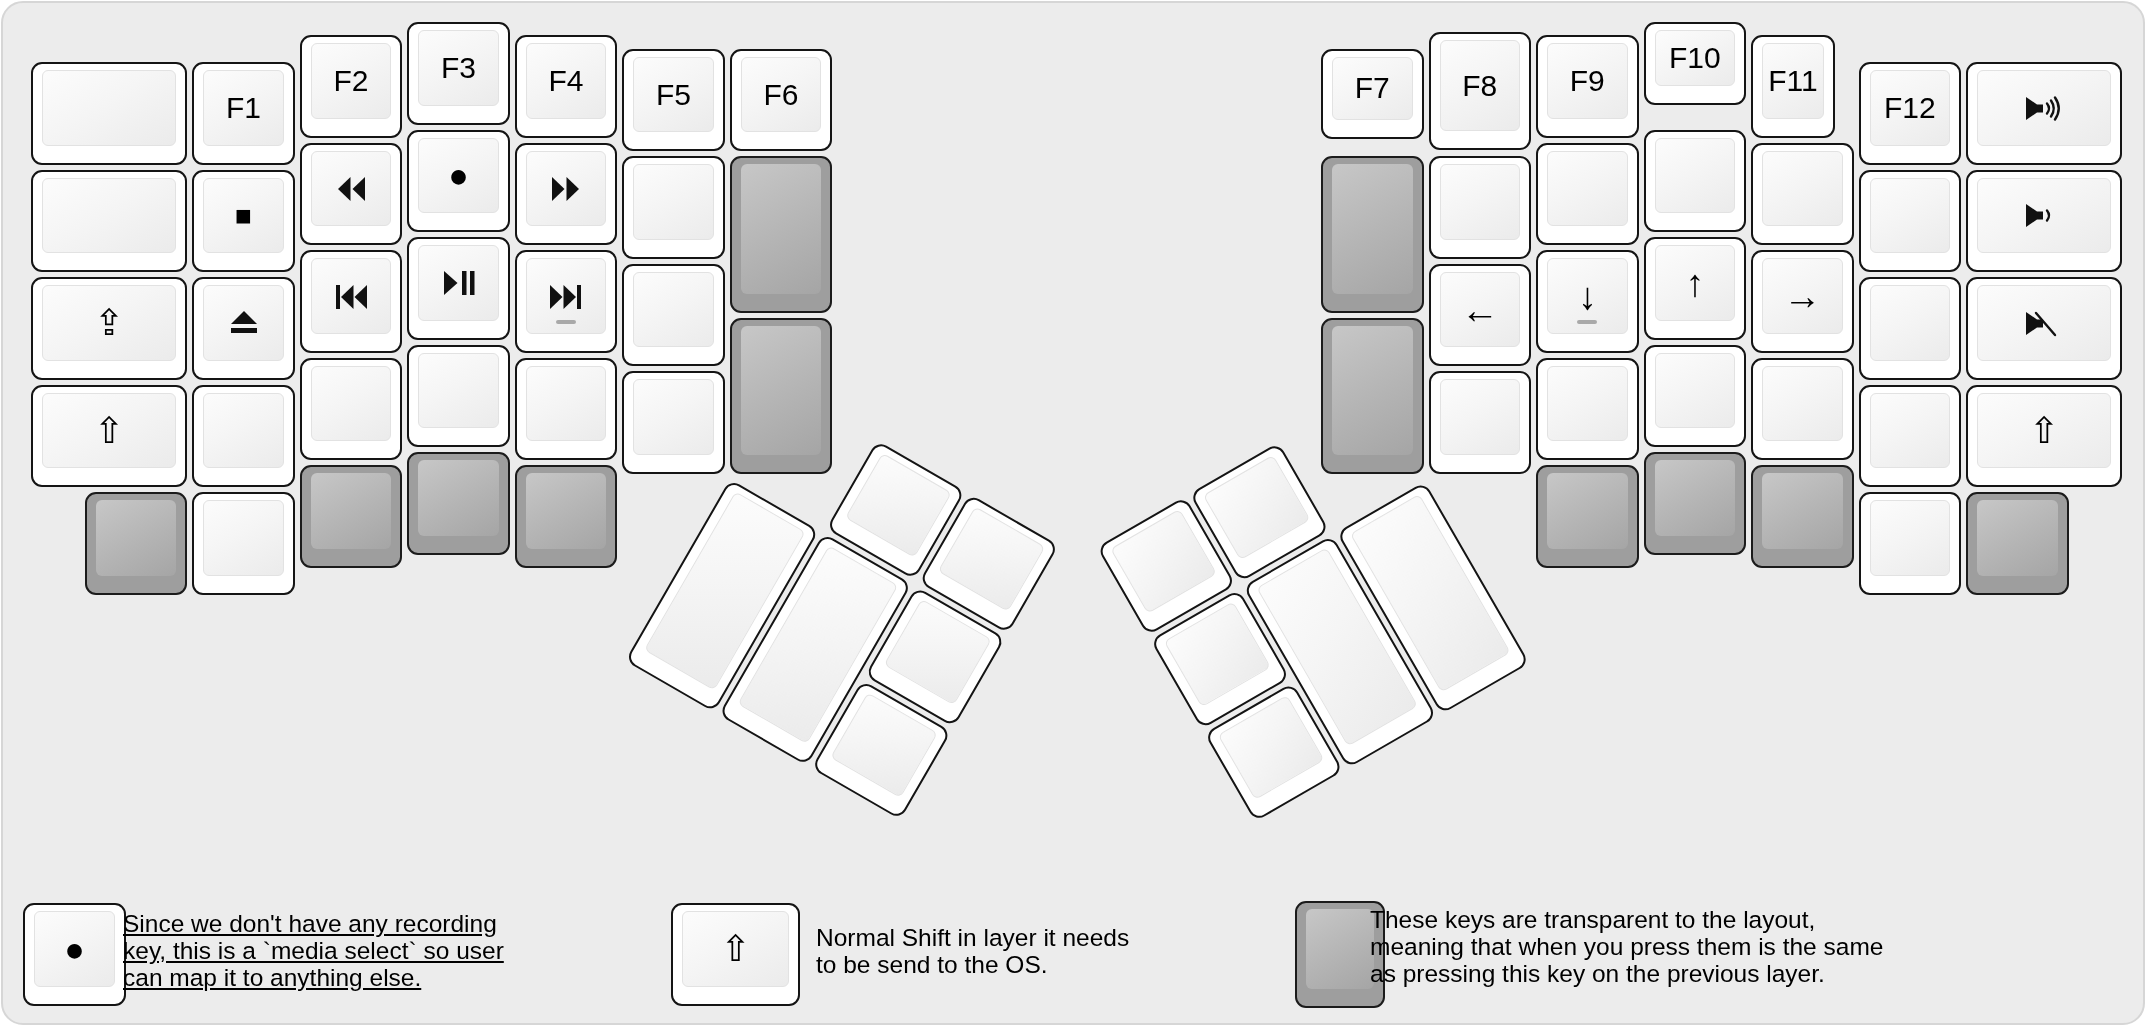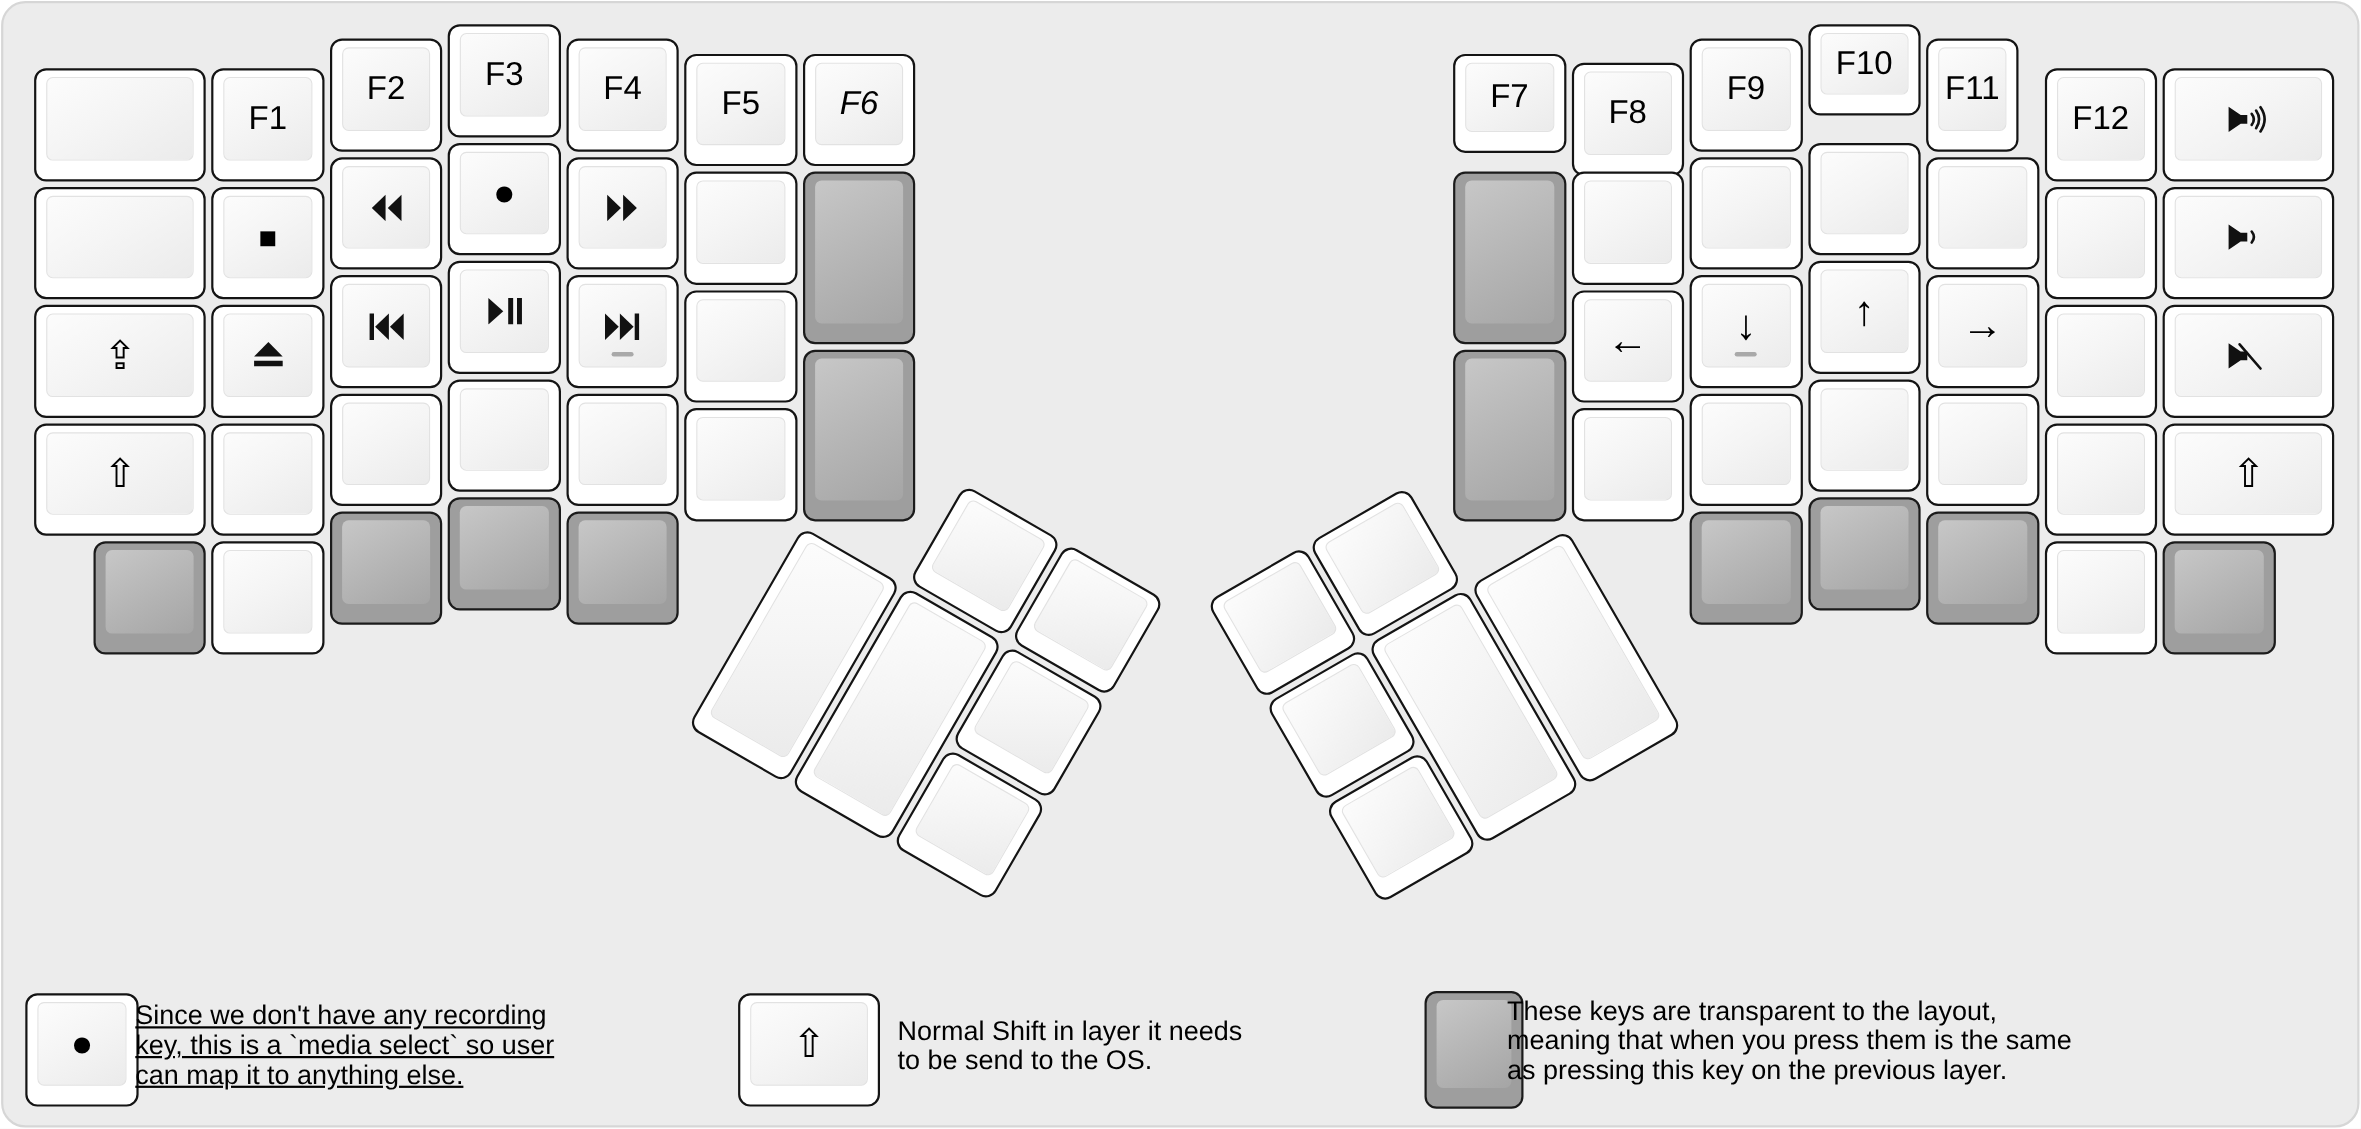--- a/index.html
+++ b/index.html
@@ -149,21 +149,21 @@
         </div>
         <div class="key" style="left: 619.25px; top: 153.375px; width: 102.5px; height: 102.5px;">
           <div class="face"></div>
         </div>
         <div class="key" style="left: 619.25px; top: 260.875px; width: 102.5px; height: 102.5px;">
           <div class="face"></div>
         </div>
         <div class="key" style="left: 619.25px; top: 368.375px; width: 102.5px; height: 102.5px;">
           <div class="face"></div>
         </div>
-        <div class="key" style="left: 726.75px; top: 45.875px; width: 102.5px; height: 102.5px; font-style: italic;">
+        <div class="key" style="left: 726.75px; top: 45.875px; width: 102.5px; height: 102.5px;">
           <div class="face">
             <span class="klabel">F6</span>
           </div>
         </div>
         <div class="key gray" style="left: 726.75px; top: 153.375px; width: 102.5px; height: 156.25px;">
           <div class="face"></div>
         </div>
         <div class="key gray" style="left: 726.75px; top: 314.625px; width: 102.5px; height: 156.25px;">
           <div class="face"></div>
         </div>
@@ -188,21 +188,21 @@
           <div class="face">
             <span class="klabel">F7</span>
           </div>
         </div>
         <div class="key gray" style="left: 1318px; top: 153.375px; width: 102.5px; height: 156.25px;">
           <div class="face"></div>
         </div>
         <div class="key gray" style="left: 1318px; top: 314.625px; width: 102.5px; height: 156.25px;">
           <div class="face"></div>
         </div>
-        <div class="key" style="left: 1425.5px; top: 54px; width: 102.5px; height: 103px;">
+        <div class="key" style="left: 1425.5px; top: 29px; width: 102.5px; height: 118px;">
           <div class="face">
             <span class="klabel">F8</span>
           </div>
         </div>
         <div class="key" style="left: 1425.5px; top: 153.375px; width: 102.5px; height: 102.5px;">
           <div class="face"></div>
         </div>
         <div class="key" style="left: 1425.5px; top: 260.875px; width: 102.5px; height: 102.5px;">
           <div class="face">
             <span class="kglyph" style="font-size: 38px;">←</span>

